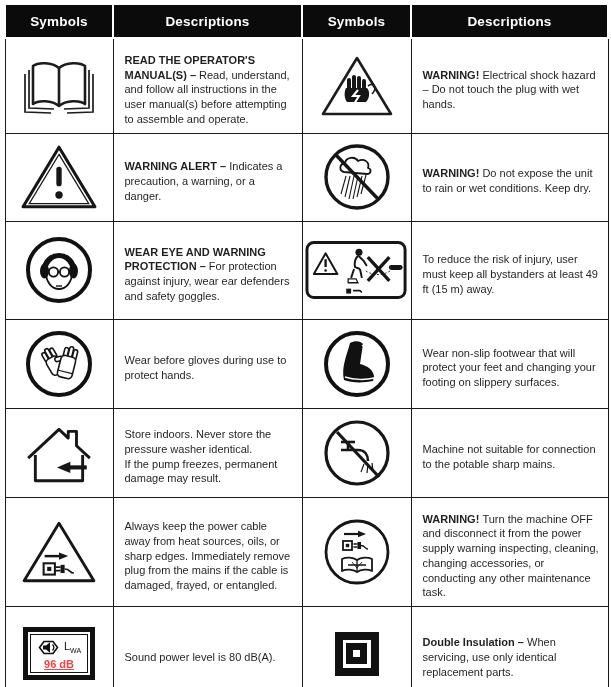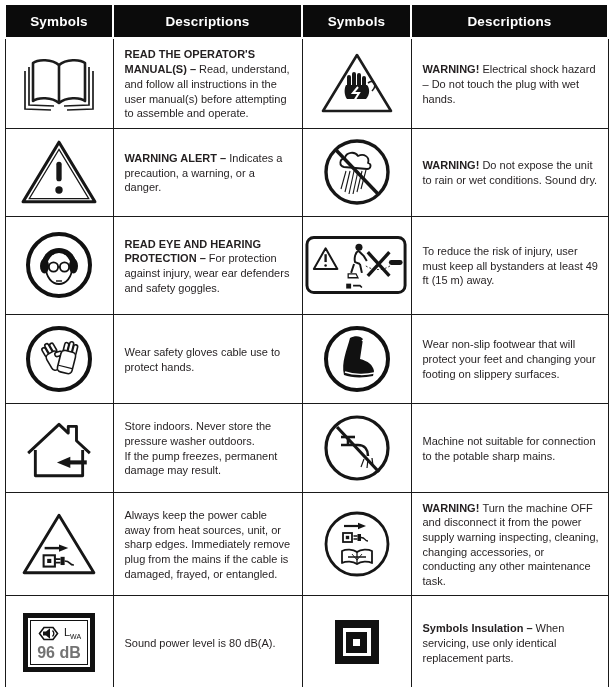--- a/index.html
+++ b/index.html
@@ -21,38 +21,38 @@
     font-size:13.5px;
     font-weight:bold;
     height:30px;
     text-align:center;
     border:2.5px solid #ffffff;
     letter-spacing:.2px;
   }
   td{border:1.4px solid #1a1a1a;vertical-align:middle;background:#fff;}
   td.sym{text-align:center;padding:2px;}
   td.desc{
-    padding:8px 8px 6px 11px;
+    padding:14px 8px 6px 11px;
     font-size:11px;
     line-height:1.34;
     white-space:pre-line;
   }
   td.desc b{font-weight:bold;}
   svg{display:inline-block;vertical-align:middle;}
   
   .sound-badge{display:inline-block;border:5px solid #111;background:#fff;padding:2px;}
   .sound-inner{
     border:1.5px solid #111;
     padding:3px 6px 2px 6px;
     display:flex;flex-direction:column;align-items:center;gap:1px;
   }
   .sound-top{display:flex;align-items:center;gap:3px;}
   .lwa{font-size:11px;color:#111;}
   .lwa sub{font-size:7px;}
-  .sound-db{font-weight:bold;font-size:16px;color:#737373;}
+  .sound-db{font-weight:bold;font-size:11px;color:#ef4444;text-decoration:underline;}
   
   .dins-outer{
     width:28px;height:28px;border:8px solid #111;
     display:flex;align-items:center;justify-content:center;margin:0 auto;
   }
   .dins-inner{width:7px;height:7px;border:7px solid #111;}
 </style>
 </head>
 <body>
 
@@ -124,38 +124,38 @@
             <line x1="24" y1="34" x2="19" y2="52"></line>
               <line x1="28" y1="34" x2="23" y2="55"></line>
             <line x1="32" y1="34" x2="27" y2="57"></line>
               <line x1="36" y1="34" x2="31" y2="57"></line>
             <line x1="40" y1="34" x2="35" y2="55"></line>
               <line x1="44" y1="33" x2="39" y2="52"></line>
           </g>
           <line x1="14" y1="13" x2="57" y2="58" stroke="#161616" stroke-width="3.4"></line>
         </svg>
       </td>
-      <td class="desc"><b>WARNING! </b><span>Do not expose the unit to rain or wet conditions. Sound dry.</span></td>
+      <td class="desc"><b>WARNING! </b><span>Do not expose the unit to rain or wet conditions. Keep dry.</span></td>
     </tr>
 
     <tr style="height:98px">
       <td class="sym">
         <svg width="70" height="70" viewBox="0 0 70 70">
           <circle cx="35" cy="35" r="31" fill="none" stroke="#111" stroke-width="4"></circle>
           <ellipse cx="35" cy="38" rx="13" ry="16" fill="none" stroke="#111" stroke-width="1.8"></ellipse>
           <path d="M20 33 C23 16, 47 16, 50 33" fill="none" stroke="#111" stroke-width="4.5"></path>
           <ellipse cx="20.5" cy="36" rx="4.5" ry="7.5" fill="#111"></ellipse>
           <ellipse cx="49.5" cy="36" rx="4.5" ry="7.5" fill="#111"></ellipse>
           <circle cx="29.5" cy="37" r="4.6" fill="none" stroke="#111" stroke-width="1.8"></circle>
           <circle cx="40.5" cy="37" r="4.6" fill="none" stroke="#111" stroke-width="1.8"></circle>
           <line x1="34" y1="37" x2="36" y2="37" stroke="#111" stroke-width="1.6"></line>
           <path d="M32 51 h6" stroke="#111" stroke-width="1.4"></path>
         </svg>
       </td>
-      <td class="desc"><b>READ EYE AND HEARING PROTECTION – </b><span>For protection against injury, wear ear defenders and safety goggles.</span></td>
+      <td class="desc"><b>WEAR EYE AND WARNING PROTECTION – </b><span>For protection against injury, wear ear defenders and safety goggles.</span></td>
       <td class="sym">
         <svg width="104" height="62" viewBox="0 0 106 62">
           <rect x="2" y="3" width="100" height="56" rx="7" fill="none" stroke="#161616" stroke-width="3"></rect>
           <path d="M21 14 L33 35 L9 35 Z" fill="none" stroke="#161616" stroke-width="2" stroke-linejoin="round"></path>
           <line x1="21" y1="20" x2="21" y2="28" stroke="#161616" stroke-width="2.4"></line>
           <circle cx="21" cy="31.5" r="1.3" fill="#161616"></circle>
           <circle cx="55" cy="13" r="3.6" fill="#161616"></circle>
           <path d="M55 16 c-4 2 -5 8 -4 12 l5 2 M55 17 l5 5 3 5" fill="none" stroke="#161616" stroke-width="2"></path>
           <path d="M50 30 l-3 9 M56 30 l2 9" stroke="#161616" stroke-width="2" fill="none"></path>
           <path d="M44 40 h8 l2 4 h-10 z" fill="none" stroke="#161616" stroke-width="1.3"></path>
@@ -184,21 +184,21 @@
               <rect x="36" y="19" width="4" height="11" rx="2"></rect>
               <rect x="40.6" y="17" width="4" height="13" rx="2"></rect>
               <rect x="45.2" y="19" width="4" height="11" rx="2"></rect>
               <rect x="28.5" y="30" width="8" height="4.4" rx="2.2" transform="rotate(-28 32 32)"></rect>
               <rect x="34.5" y="27" width="15" height="22" rx="4"></rect>
               <path d="M35 43 h14" fill="none" stroke-width="1.2"></path>
             </g>
           </g>
         </svg>
       </td>
-      <td class="desc"><b></b><span>Wear safety gloves cable use to protect hands.</span></td>
+      <td class="desc"><b></b><span>Wear before gloves during use to protect hands.</span></td>
       <td class="sym">
         <svg width="70" height="70" viewBox="0 0 70 70">
           <circle cx="35" cy="35" r="31" fill="none" stroke="#111" stroke-width="4"></circle>
           <path d="M28 14 c5 -3 11 -2 13 1 l-3 20 c8 2 13 6 14 12 l-1 5 c-9 2 -22 2 -29 -1 c-3 -13 3 -25 6 -37 z" fill="#111"></path>
           <path d="M23 48 c9 3 21 3 29 1" stroke="#fff" stroke-width="1.5" fill="none"></path>
           <path d="M40 16 c3 3 7 2 9 -1 l-3 20" fill="none" stroke="#fff" stroke-width="1.3"></path>
         </svg>
       </td>
       <td class="desc"><b></b><span>Wear non-slip footwear that will protect your feet and changing your footing on slippery surfaces.</span></td>
     </tr>
@@ -207,21 +207,21 @@
       <td class="sym">
         <svg width="72" height="64" viewBox="0 0 70 62">
           <g fill="none" stroke="#161616" stroke-width="2.8" stroke-linejoin="round">
             <path d="M5 36 L35 8 L44 16.5 L44 10 L52 10 L52 24 L65 36"></path>
             <path d="M12 33 L12 58 L58 58 L58 33"></path>
           </g>
           <path d="M62 45 H44" stroke="#161616" stroke-width="4"></path>
           <path d="M46 39.5 L33 45 L46 50.5 Z" fill="#161616"></path>
         </svg>
       </td>
-      <td class="desc"><b></b><span>Store indoors. Never store the pressure washer outdoors.
+      <td class="desc"><b></b><span>Store indoors. Never store the pressure washer identical.
 If the pump freezes, permanent damage may result.</span></td>
       <td class="sym">
         <svg width="70" height="70" viewBox="0 0 70 70">
           <circle cx="35" cy="35" r="31" fill="none" stroke="#161616" stroke-width="3.2"></circle>
           <g fill="none" stroke="#161616" stroke-width="2.6">
             <path d="M19 24 h14"></path>
             <path d="M26 24 v8"></path>
             <path d="M19 32 h17 c7 0 10 5 10 11"></path>
           </g>
           <g stroke="#161616" stroke-width="1.2" fill="none">
@@ -241,21 +241,21 @@
           <path d="M38 6 L72 62 L4 62 Z" fill="none" stroke="#161616" stroke-width="2.8" stroke-linejoin="round"></path>
           <path d="M24 38 h14" stroke="#161616" stroke-width="2.4"></path>
           <path d="M38 34.5 l9 3.5 -9 3.5 z" fill="#161616"></path>
           <rect x="23" y="45" width="11" height="11" fill="none" stroke="#161616" stroke-width="2"></rect>
           <rect x="26.5" y="48.5" width="4" height="4" fill="#161616"></rect>
           <path d="M34.5 48.8 h5 M34.5 52.2 h5" stroke="#161616" stroke-width="1.6"></path>
           <path d="M39.5 46.5 h4 v8 h-4 z" fill="#161616"></path>
           <path d="M43.5 50.5 c6 0 4 4 9 4" fill="none" stroke="#161616" stroke-width="1.5"></path>
         </svg>
       </td>
-      <td class="desc"><b></b><span>Always keep the power cable away from heat sources, unit, or sharp edges. Immediately remove plug from the mains if the cable is damaged, frayed, or entangled.</span></td>
+      <td class="desc"><b></b><span>Always keep the power cable away from heat sources, oils, or sharp edges. Immediately remove plug from the mains if the cable is damaged, frayed, or entangled.</span></td>
       <td class="sym">
         <svg width="70" height="70" viewBox="0 0 70 70">
           <circle cx="35" cy="35" r="31" fill="none" stroke="#161616" stroke-width="2.8"></circle>
           <path d="M22 17 h14" stroke="#161616" stroke-width="2.2"></path>
           <path d="M36 13.8 l8 3.2 -8 3.2 z" fill="#161616"></path>
           <rect x="21" y="24" width="9" height="9" fill="none" stroke="#161616" stroke-width="1.8"></rect>
           <rect x="23.8" y="26.8" width="3.4" height="3.4" fill="#161616"></rect>
           <path d="M31.5 27 h4 M31.5 30 h4" stroke="#161616" stroke-width="1.5"></path>
           <path d="M35.5 25 h3.5 v7 h-3.5 z" fill="#161616"></path>
           <path d="M39 28.5 c5 0 3 3.5 7 3.5" fill="none" stroke="#161616" stroke-width="1.3"></path>
@@ -283,17 +283,17 @@
             <div class="sound-db">96 dB</div>
           </div>
         </div>
       </td>
       <td class="desc"><b></b><span>Sound power level is 80 dB(A).</span></td>
       <td class="sym">
         <div class="dins-outer">
           <div class="dins-inner"></div>
         </div>
       </td>
-      <td class="desc"><b>Symbols Insulation – </b><span>When servicing, use only identical replacement parts.</span></td>
+      <td class="desc"><b>Double Insulation – </b><span>When servicing, use only identical replacement parts.</span></td>
     </tr>
 
   </tbody>
 </table>
 
 </body></html>

